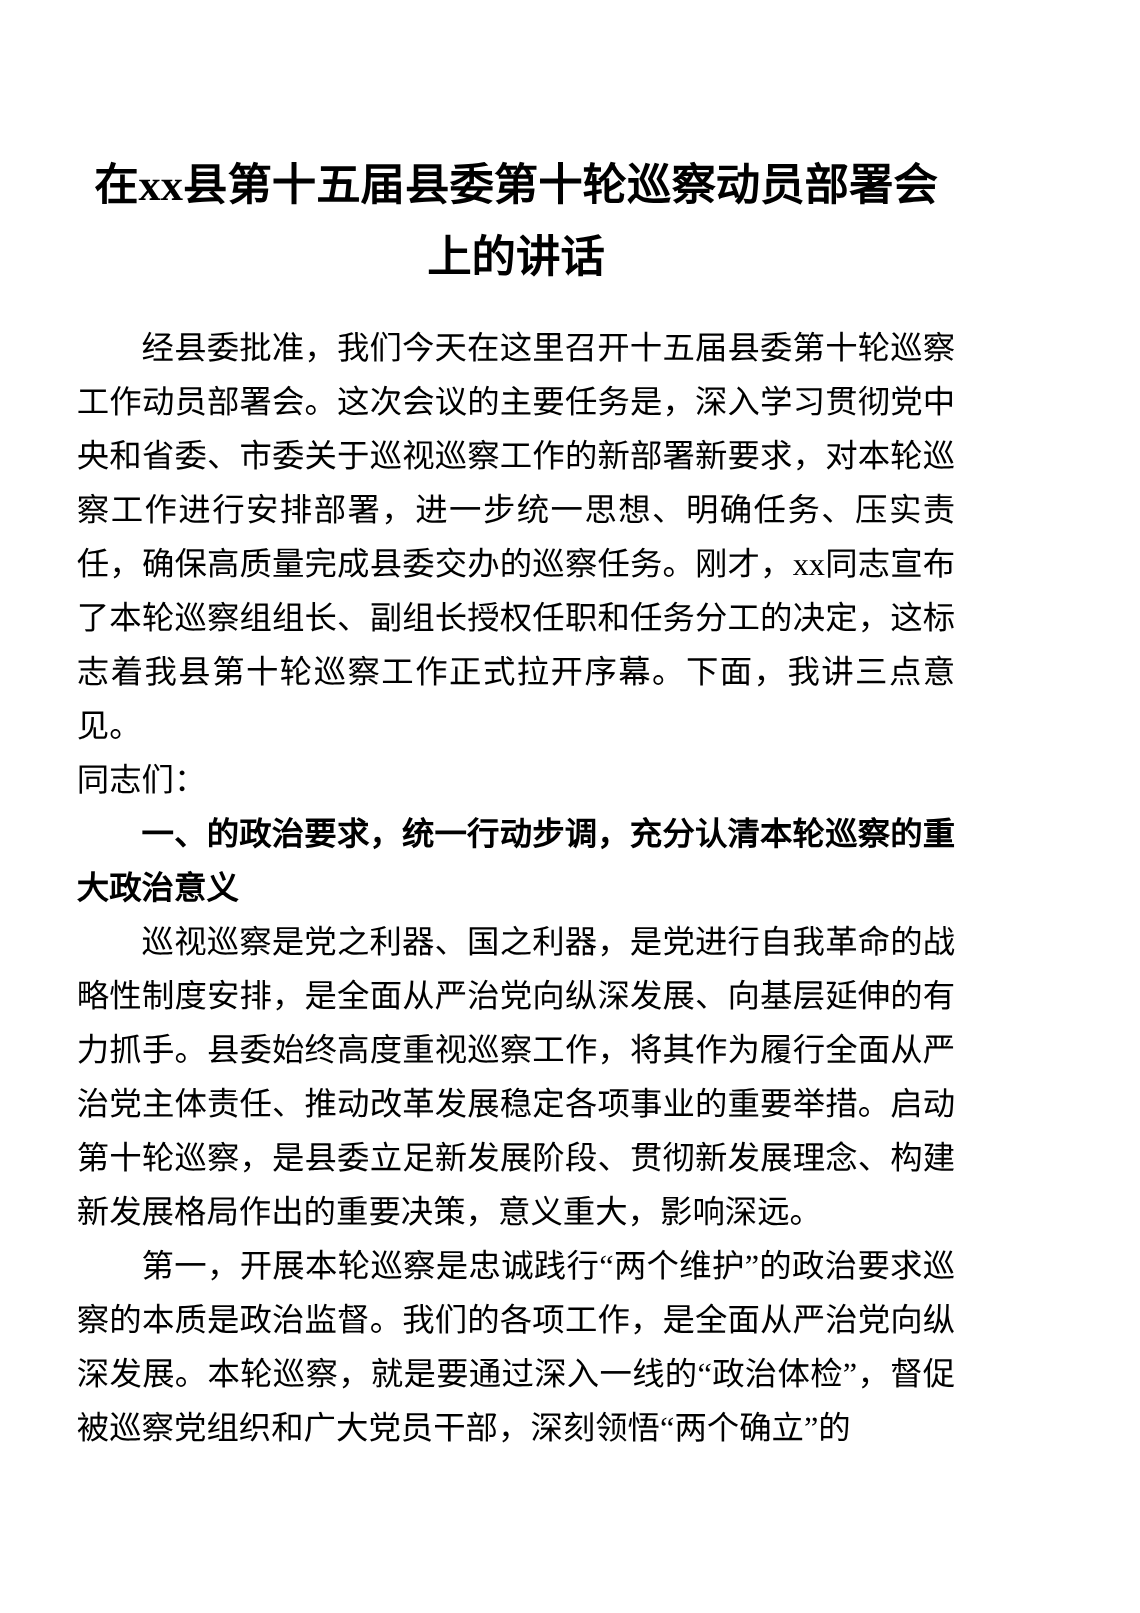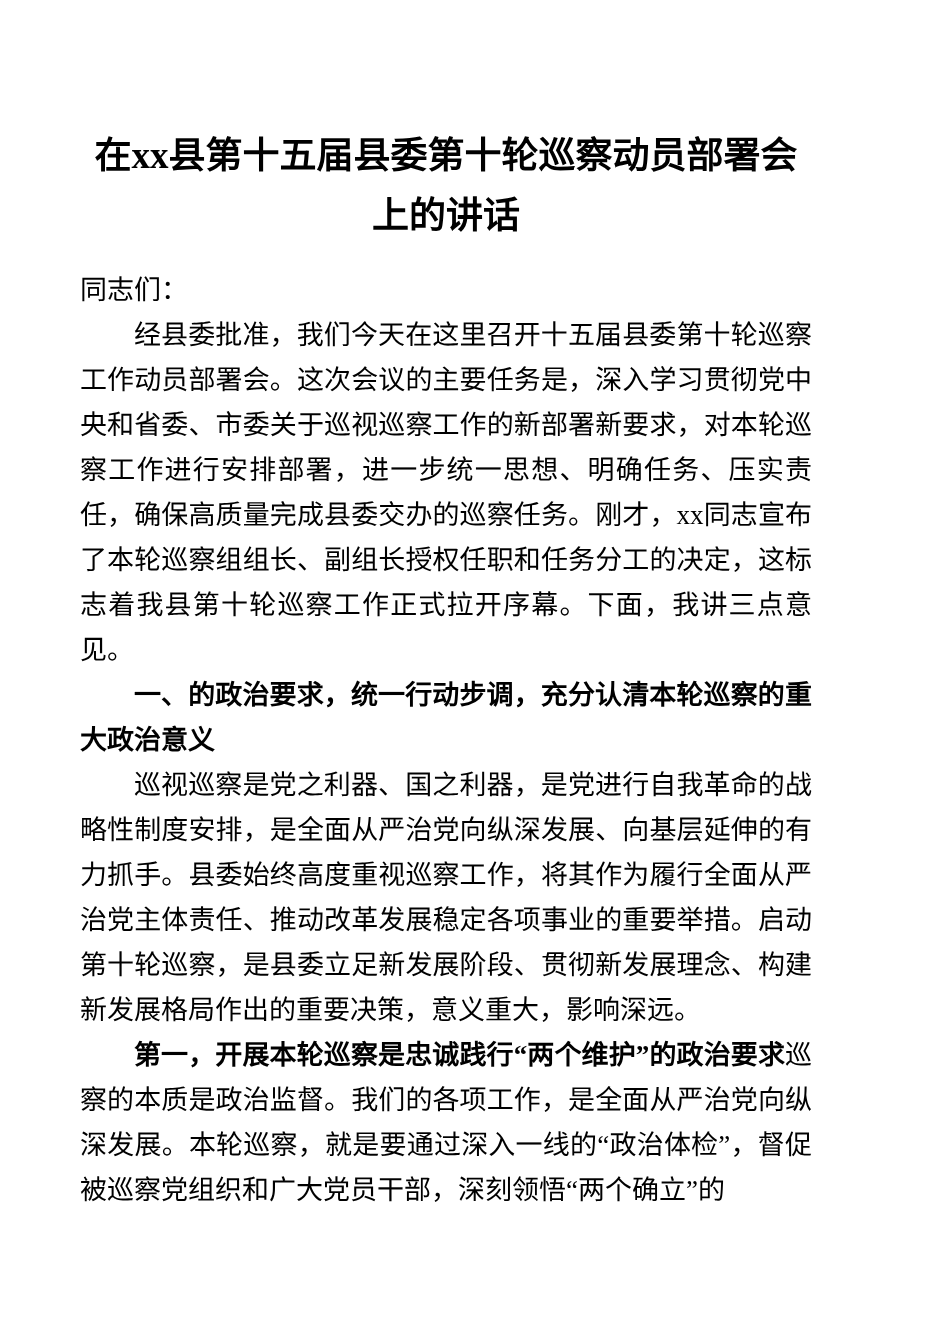--- a/index.html
+++ b/index.html
@@ -10,21 +10,21 @@
   .page {
     position: relative;
     width: 950px;
     height: 1344px;
     background: #ffffff;
     overflow: hidden;
     color: #000000;
   }
   .content {
     width: 732px;
-    margin-left: 80px;
+    margin-left: 64px;
     padding-top: 126px;
   }
   .doc-title {
     font-family: "Liberation Serif", "DejaVu Serif", serif;
     font-weight: 700;
     font-size: 37px;
     line-height: 60px;
     text-align: center;
     color: #000000;
     margin: 0 0 22px 0;
@@ -46,34 +46,34 @@
     font-family: "Liberation Sans", "DejaVu Sans", sans-serif;
     font-weight: 700;
     font-size: 27px;
     line-height: 45px;
     text-align: justify;
     text-indent: 2em;
     color: #000000;
     margin: 0;
   }
   .lead-bold {
-    font-weight: 700;
+    font-weight: 400;
   }
 </style>
 </head>
 <body>
 
 <div class="page">
   <div class="content">
 
     <h1 class="doc-title">在xx县第十五届县委第十轮巡察动员部署会上的讲话</h1>
 
+    <p class="body-para">经县委批准，我们今天在这里召开十五届县委第十轮巡察工作动员部署会。这次会议的主要任务是，深入学习贯彻党中央和省委、市委关于巡视巡察工作的新部署新要求，对本轮巡察工作进行安排部署，进一步统一思想、明确任务、压实责任，确保高质量完成县委交办的巡察任务。刚才，xx同志宣布了本轮巡察组组长、副组长授权任职和任务分工的决定，这标志着我县第十轮巡察工作正式拉开序幕。下面，我讲三点意见。</p>
+
     <p class="body-para greeting">同志们：</p>
-
-    <p class="body-para">经县委批准，我们今天在这里召开十五届县委第十轮巡察工作动员部署会。这次会议的主要任务是，深入学习贯彻党中央和省委、市委关于巡视巡察工作的新部署新要求，对本轮巡察工作进行安排部署，进一步统一思想、明确任务、压实责任，确保高质量完成县委交办的巡察任务。刚才，xx同志宣布了本轮巡察组组长、副组长授权任职和任务分工的决定，这标志着我县第十轮巡察工作正式拉开序幕。下面，我讲三点意见。</p>
 
     <h2 class="section-heading">一、的政治要求，统一行动步调，充分认清本轮巡察的重大政治意义</h2>
 
     <p class="body-para">巡视巡察是党之利器、国之利器，是党进行自我革命的战略性制度安排，是全面从严治党向纵深发展、向基层延伸的有力抓手。县委始终高度重视巡察工作，将其作为履行全面从严治党主体责任、推动改革发展稳定各项事业的重要举措。启动第十轮巡察，是县委立足新发展阶段、贯彻新发展理念、构建新发展格局作出的重要决策，意义重大，影响深远。</p>
 
     <p class="body-para"><span class="lead-bold">第一，开展本轮巡察是忠诚践行“两个维护”的政治要求</span><span>巡察的本质是政治监督。我们的各项工作，是全面从严治党向纵深发展。本轮巡察，就是要通过深入一线的“政治体检”，督促被巡察党组织和广大党员干部，深刻领悟“两个确立”的</span></p>
 
   </div>
 </div>
 

